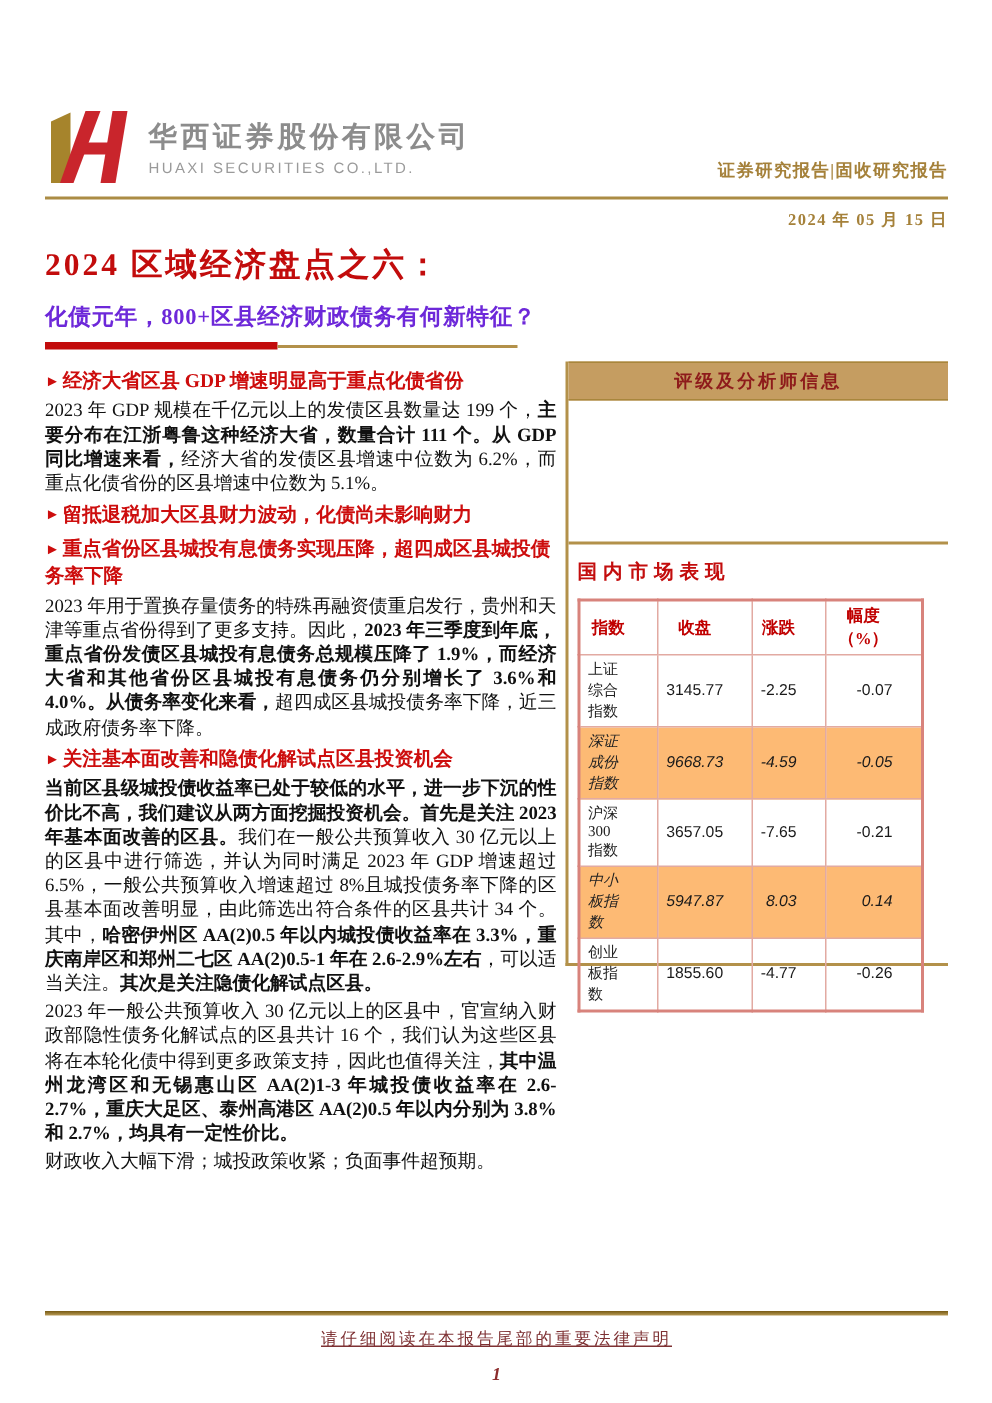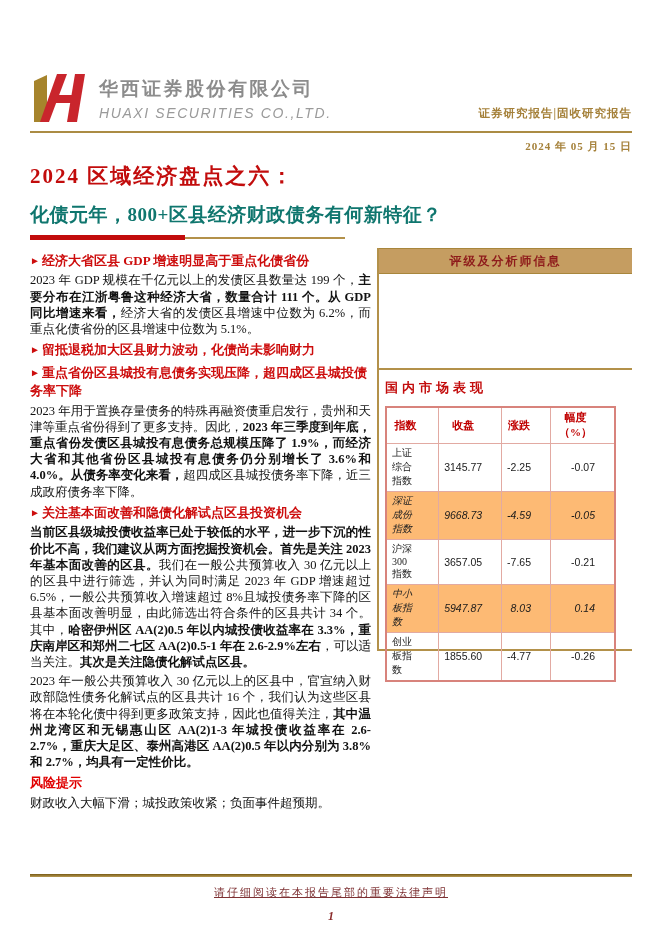--- a/index.html
+++ b/index.html
@@ -7,28 +7,28 @@
     width:661px;height:935px;position:relative;background:#ffffff;overflow:hidden;
     font-family:"Liberation Serif","DejaVu Serif",serif;color:#111111;margin-top:18px;
   }
   
   .header-row{display:flex;justify-content:space-between;align-items:flex-end;margin:54px 29px 0 30px;}
   .brand{display:flex;align-items:center;gap:11px;}
   .logo{width:58px;height:52px;flex:0 0 auto;}
   .brand-names{display:flex;flex-direction:column;}
   .company-cn{font-family:"Liberation Sans","DejaVu Sans",sans-serif;font-weight:bold;
     font-size:19px;color:#8c8c8c;letter-spacing:2.5px;}
-  .company-en{font-family:"Liberation Sans","DejaVu Sans",sans-serif;font-size:14px;
-    color:#9a9a9a;letter-spacing:1.6px;margin-top:3px;font-style:italic;}
+  .company-en{font-family:"Liberation Sans","DejaVu Sans",sans-serif;font-size:10px;
+    color:#9a9a9a;letter-spacing:1.6px;margin-top:3px;}
   .report-type{color:#a5813a;font-size:11.5px;font-weight:bold;padding-bottom:3px;letter-spacing:1px;}
   .gold-rule{height:2px;background:#ab8c44;margin:7px 29px 0 30px;}
   .date{ text-align:right;color:#a5813a;font-size:11px;font-weight:bold;margin:6px 29px 0 0;letter-spacing:1px;}
   
   .title{margin:8px 0 0 30px;color:#c20c0c;font-size:21px;font-weight:bold;letter-spacing:2px;}
-  .subtitle{margin:12px 0 0 30px;color:#0f766e;font-size:19px;font-weight:bold;letter-spacing:0.5px;}
+  .subtitle{margin:12px 0 0 30px;color:#6d28d9;font-size:15px;font-weight:bold;letter-spacing:0.5px;}
   .subtitle-rule{margin:7px 0 0 30px;width:315px;display:flex;align-items:center;}
   .subtitle-rule .red-seg{width:155px;height:5px;background:#c20c0c;}
   .subtitle-rule .gold-seg{flex:1;height:2px;background:#b3914a;}
   
   .columns{display:flex;margin:8px 29px 0 30px;gap:6px;}
   .main-col{flex:0 0 341px;}
   .main-col section{margin:0;}
   .main-col h3{margin:4px 0 2px 0;color:#cd0d0d;font-size:13px;font-weight:bold;line-height:1.42;}
   .main-col h3.risk{color:#e00000;}
   .arrow{font-size:10px;margin-right:2px;position:relative;top:-1px;}
@@ -101,21 +101,20 @@
         <section>
           <h3><span class="arrow">►</span>重点省份区县城投有息债务实现压降，超四成区县城投债务率下降</h3>
           <p><span>2023 年用于置换存量债务的特殊再融资债重启发行，贵州和天津等重点省份得到了更多支持。因此，</span><span class="b">2023 年三季度到年底，重点省份发债区县城投有息债务总规模压降了 1.9%，而经济大省和其他省份区县城投有息债务仍分别增长了 3.6%和 4.0%。从债务率变化来看，</span><span>超四成区县城投债务率下降，近三成政府债务率下降。</span></p>
         </section>
         <section>
           <h3><span class="arrow">►</span>关注基本面改善和隐债化解试点区县投资机会</h3>
           <p><span class="b">当前区县级城投债收益率已处于较低的水平，进一步下沉的性价比不高，我们建议从两方面挖掘投资机会。首先是关注 2023 年基本面改善的区县。</span><span>我们在一般公共预算收入 30 亿元以上的区县中进行筛选，并认为同时满足 2023 年 GDP 增速超过 6.5%，一般公共预算收入增速超过 8%且城投债务率下降的区县基本面改善明显，由此筛选出符合条件的区县共计 34 个。其中，</span><span class="b">哈密伊州区 AA(2)0.5 年以内城投债收益率在 3.3%，重庆南岸区和郑州二七区 AA(2)0.5-1 年在 2.6-2.9%左右</span><span>，可以适当关注。</span><span class="b">其次是关注隐债化解试点区县。</span></p>
           <p><span>2023 年一般公共预算收入 30 亿元以上的区县中，官宣纳入财政部隐性债务化解试点的区县共计 16 个，我们认为这些区县将在本轮化债中得到更多政策支持，因此也值得关注，</span><span class="b">其中温州龙湾区和无锡惠山区 AA(2)1-3 年城投债收益率在 2.6-2.7%，重庆大足区、泰州高港区 AA(2)0.5 年以内分别为 3.8%和 2.7%，均具有一定性价比。</span></p>
         </section>
         <section>
-          <h3 class="risk">风险提示</h3>
           <p><span>财政收入大幅下滑；城投政策收紧；负面事件超预期。</span></p>
         </section>
       </div>
 
     <aside class="side-col">
       <div class="rating-bar">评级及分析师信息</div>
       <div class="rating-space"></div>
       <div class="market-box">
         <div class="market-title">国内市场表现</div>
         <table>

